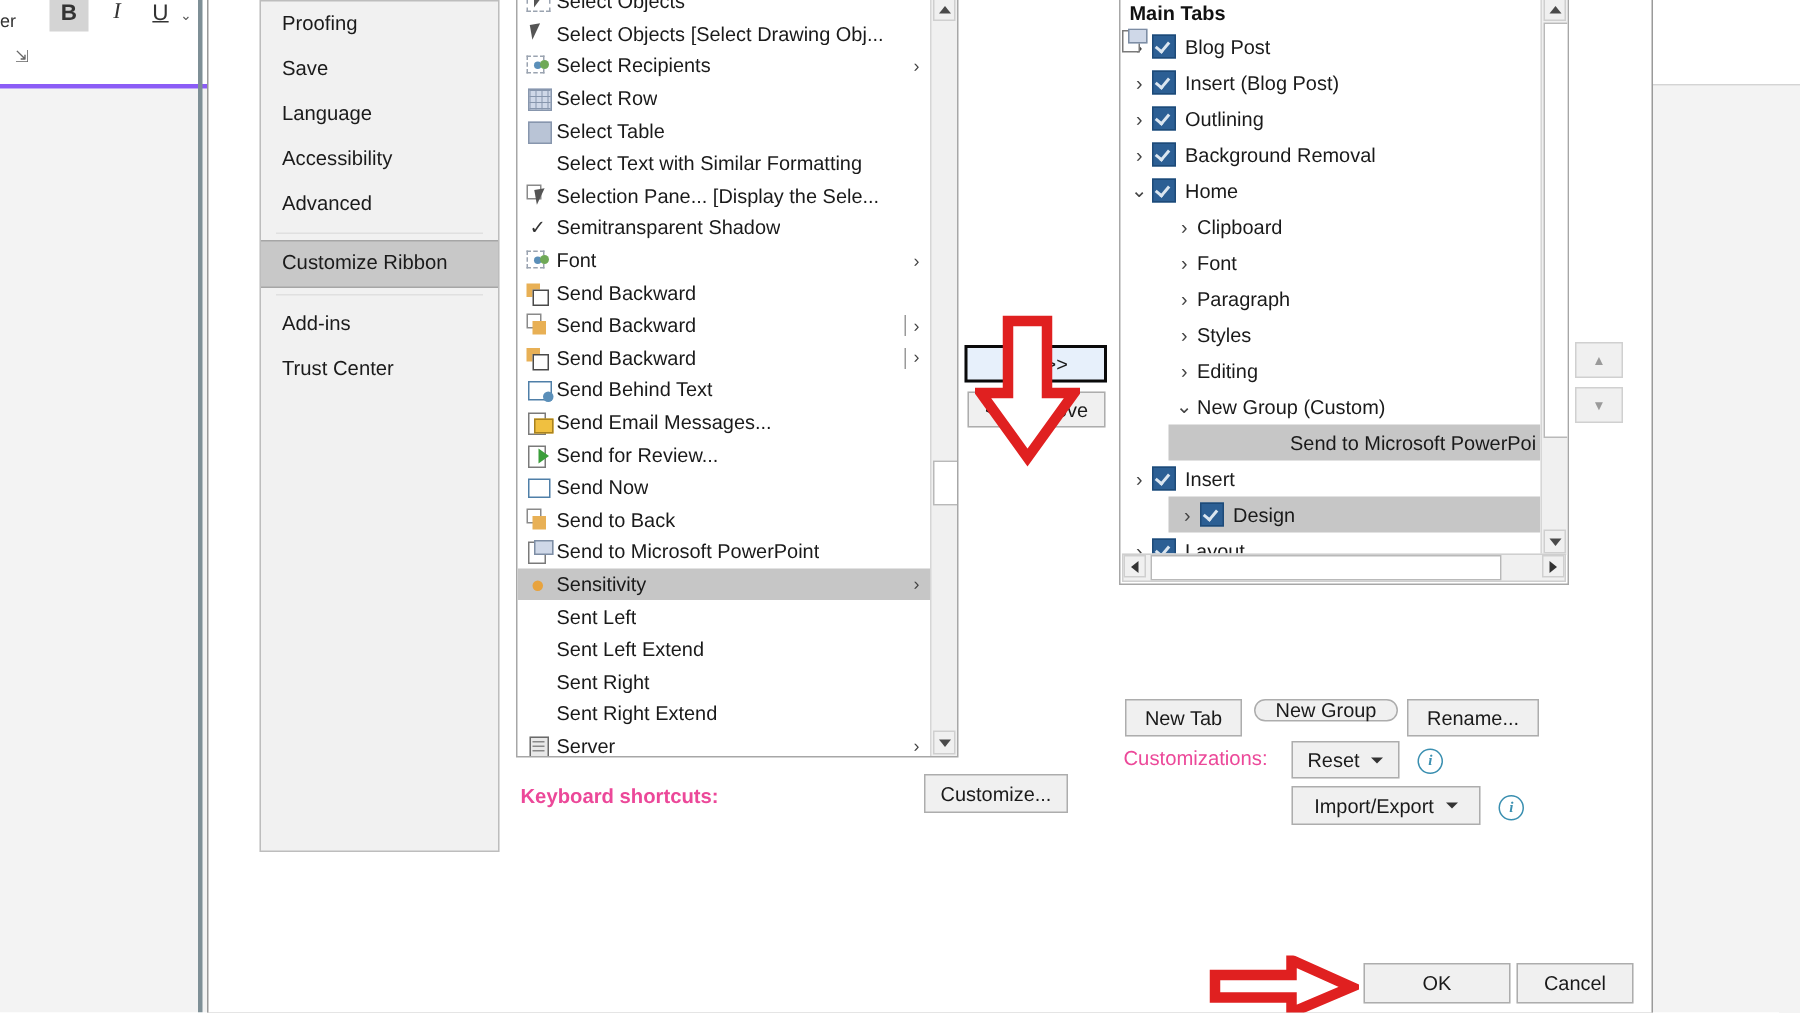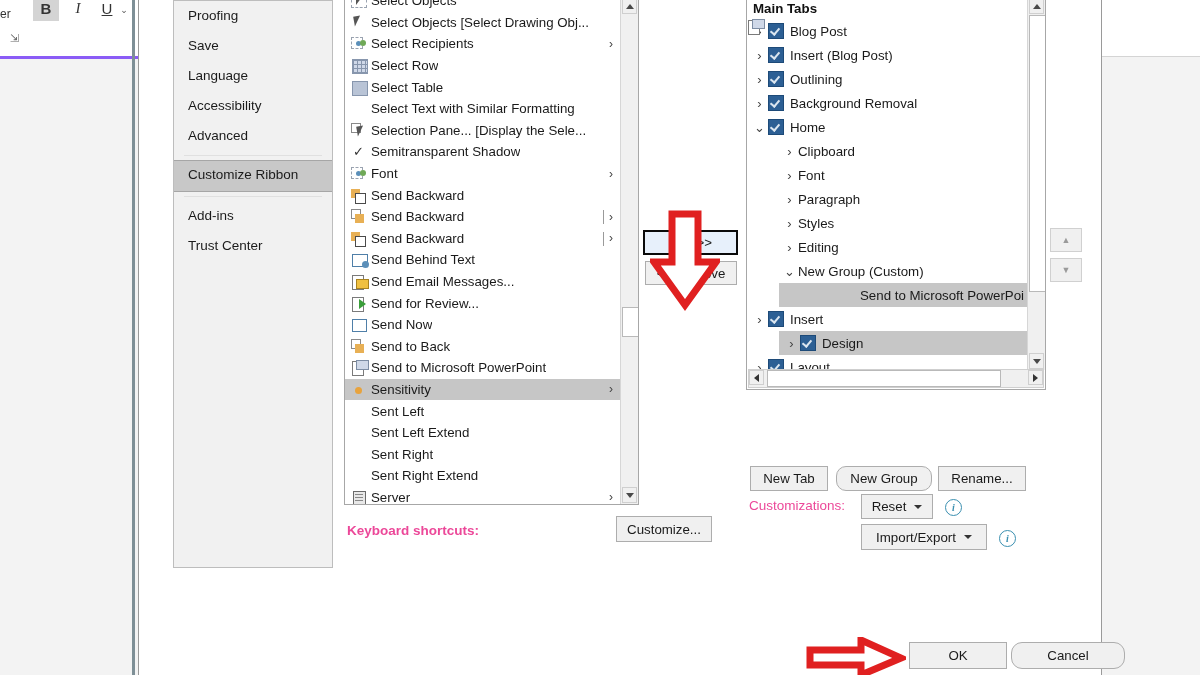--- a/index.html
+++ b/index.html
@@ -455,21 +455,21 @@
     <div class="btn disabled" style="position:absolute;left:304px;top:368px;width:32px;height:24px;">
       <span style="font-size:9px;">▲</span>
     </div>
     <div class="btn disabled" style="position:absolute;left:304px;top:398px;width:32px;height:24px;">
       <span style="font-size:9px;">▼</span>
     </div>
 
     <div class="btn" style="position:absolute;left:4px;top:606px;width:78px;height:25px;">
       <span>New Tab</span>
     </div>
-    <div class="btn" style="position:absolute;left:90px;top:606px;width:96px;height:25px;border-radius:10px;">
+    <div class="btn" style="position:absolute;left:90px;top:606px;width:96px;height:15px;border-radius:10px;">
       <span>New Group</span>
     </div>
     <div class="btn" style="position:absolute;left:192px;top:606px;width:88px;height:25px;">
       <span>Rename...</span>
     </div>
 
     <div class="fld-label" style="position:absolute;left:3px;top:638px;">Customizations:</div>
     <div class="btn split" style="position:absolute;left:115px;top:634px;width:72px;height:25px;">
       <span>Reset</span>
       <span class="cr"></span>
@@ -479,21 +479,21 @@
     <div class="btn split" style="position:absolute;left:115px;top:664px;width:126px;height:26px;">
       <span>Import/Export</span>
       <span class="cr"></span>
     </div>
     <span class="info-i" style="position:absolute;left:249px;top:670px;">i</span>
   </div>
 
   <div class="btn" style="position:absolute;left:770px;top:712px;width:98px;height:27px;">
     <span>OK</span>
   </div>
-  <div class="btn" style="position:absolute;left:872px;top:712px;width:114px;height:27px;border-radius:11px;">
+  <div class="btn" style="position:absolute;left:872px;top:712px;width:78px;height:27px;">
     <span>Cancel</span>
   </div>
 </div>
 
 <svg class="annot" style="left:650px;top:210px;" width="70" height="102">
   <polygon points="22,4 48,4 48,52 66,52 35,95 4,52 22,52" fill="#ffffff" stroke="#e02020" stroke-width="7" stroke-linejoin="miter"></polygon>
 </svg>
 
 <svg class="annot" style="left:806px;top:637px;" width="100" height="40">
   <polygon points="4,13 55,13 55,3 95,21 55,38 55,28 4,28" fill="#ffffff" stroke="#e02020" stroke-width="7" stroke-linejoin="miter"></polygon>

